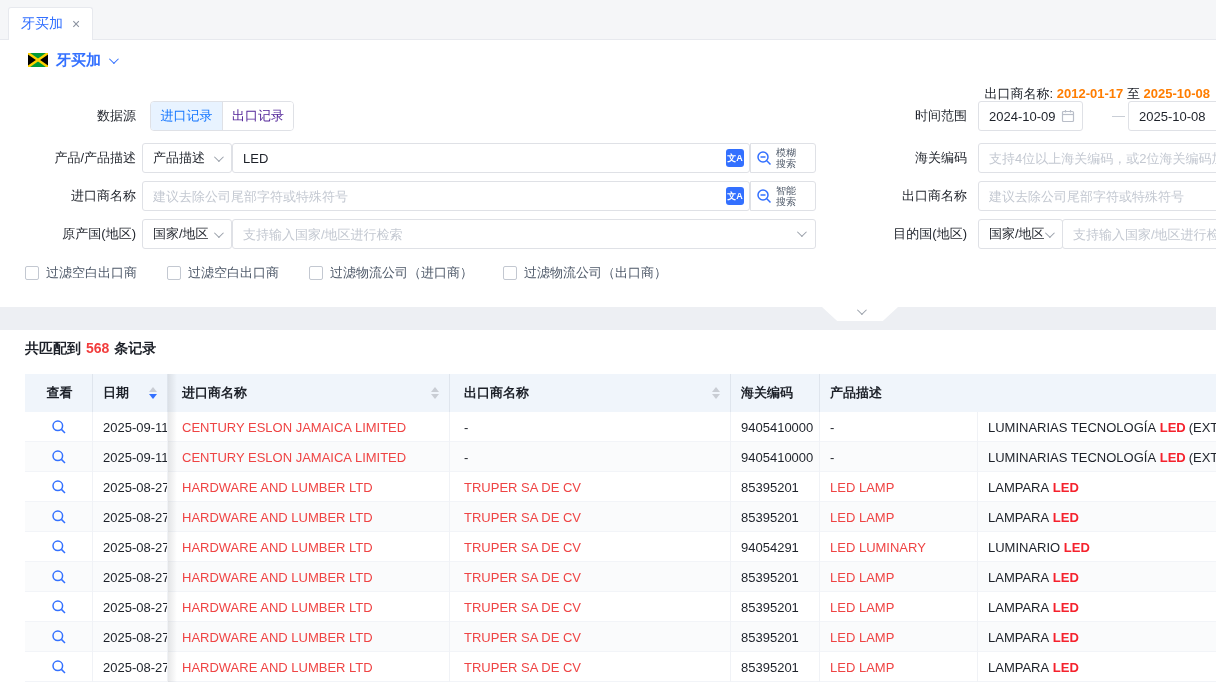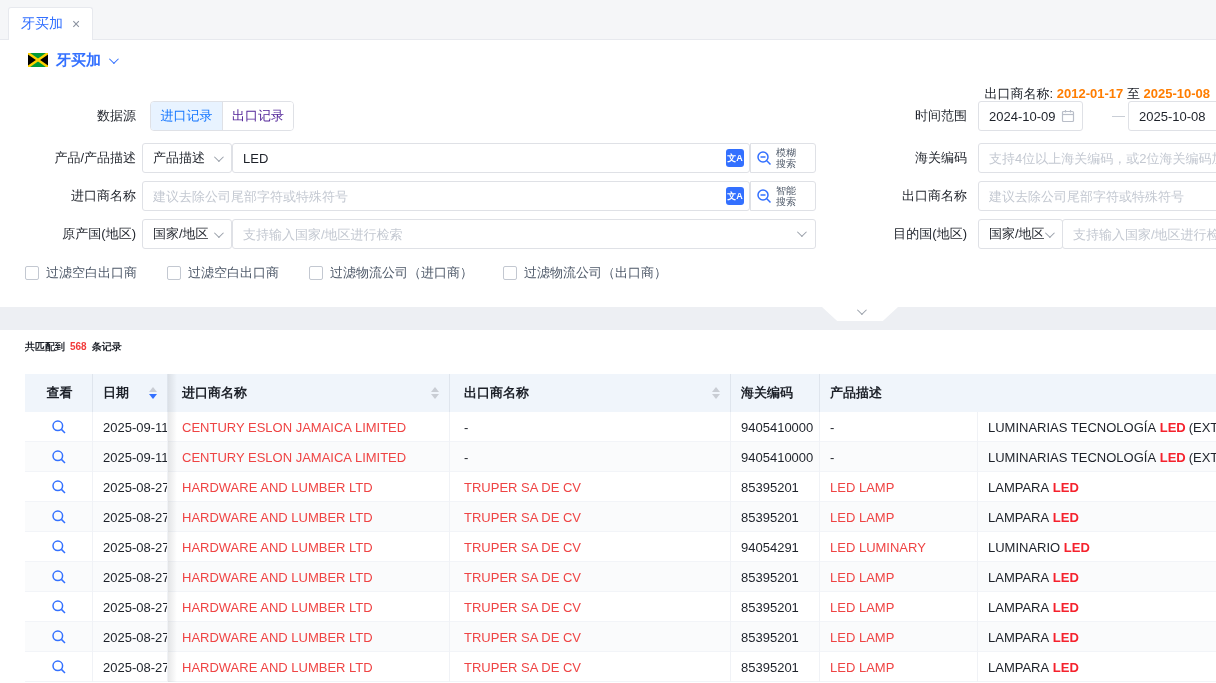--- a/index.html
+++ b/index.html
@@ -57,21 +57,21 @@
   .cb { display:flex; align-items:center; gap:7px; cursor:pointer; }
   .cb-box { width:14px; height:14px; border:1px solid #c3c8d1; border-radius:2px; background:#fff; }
   .cb-label { color:#4e5969; }
   
   .strip { position:absolute; left:0; top:307px; width:1216px; height:23px; background:#edeff3; }
   .collapse { position:absolute; left:822px; top:307px; width:76px; height:14px; background:#fff;
     clip-path:polygon(0 0,100% 0,80% 100%,20% 100%); z-index:2;
     display:flex; align-items:flex-start; justify-content:center; cursor:pointer; }
   
   .results { position:absolute; left:0; top:330px; width:1216px; height:353px; background:#fff; }
-  .summary { position:absolute; left:25px; top:10px; font-size:10px; font-weight:bold; color:#1d2129; }
+  .summary { position:absolute; left:25px; top:10px; font-size:14px; font-weight:bold; color:#1d2129; }
   .summary .count { color:#f23c3c; margin:0 5px; }
   .table { position:absolute; left:25px; top:44px; width:1191px; }
   .grid-cols { display:grid; grid-template-columns:68px 75px 282px 281px 89px 158px 1fr; }
   .thead { height:38px; background:#f0f5fb; font-weight:bold; font-size:13px; }
   .th { display:flex; align-items:center; padding:0 10px; border-right:1px solid #dfe5ed; height:38px; }
   .th:last-child { border-right:none; }
   .th.center { justify-content:center;padding-left:12px; }
   .sort { margin-left:auto; display:flex; flex-direction:column; gap:2px; padding-left:8px; }
   .tri-up { width:0; height:0; border-left:4px solid transparent; border-right:4px solid transparent;
     border-bottom:5px solid #c9cdd4; }

